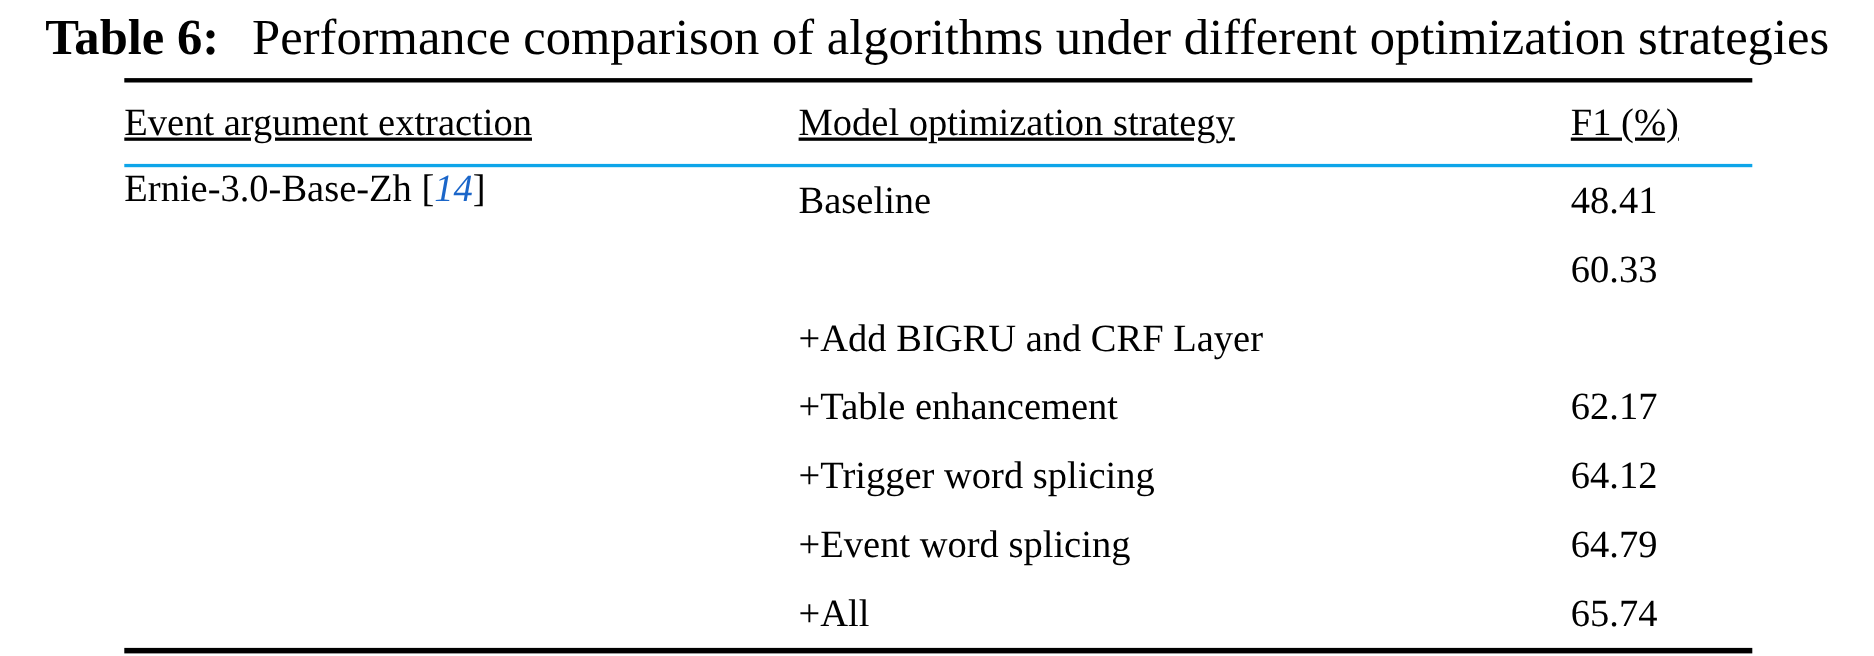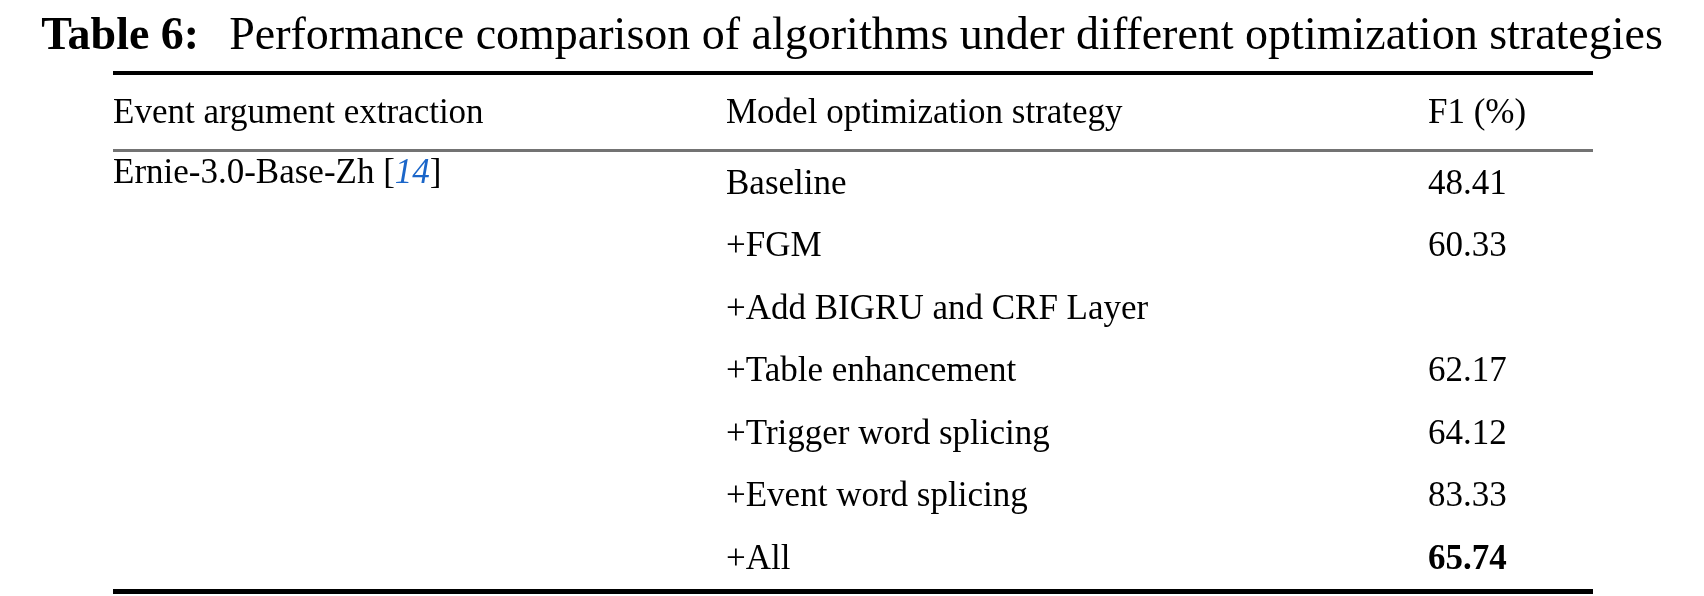--- a/index.html
+++ b/index.html
@@ -31,37 +31,38 @@
     width: 1480px;
     border-top: 4px solid #000;
     border-bottom: 5px solid #000;
     font-size: 35px;
   }
   .hdr {
     display: grid;
     grid-template-columns: 613px 702px 165px;
     height: 74px;
     align-items: center;
-    border-bottom: 3px solid #737373;
+    border-bottom: 3px solid #0ea5e9;
+    text-decoration: underline;
   }
   .bodygrid {
     display: grid;
     grid-template-columns: 613px 702px 165px;
     grid-auto-rows: 62.5px;
   }
   .model-cell {
     grid-column: 1;
     grid-row: 1 / span 7;
     display: flex;
     align-items: flex-start;
     white-space: nowrap;
   }
   .s-cell { grid-column: 2; line-height: 62.5px; white-space: nowrap; }
   .f-cell { grid-column: 3; line-height: 62.5px; white-space: nowrap; }
-  .bold { font-weight: bold; }
+  .bold { font-weight: normal; }
   .cite-link {
     color: #1b66c9;
     text-decoration: none;
     cursor: pointer;
     font-style: italic;
   }
 </style>
 </head>
 <body>
 
@@ -77,30 +78,29 @@
   </div>
 
   <div class="bodygrid">
     <div class="model-cell">
       <span>Ernie-3.0-Base-Zh</span>&nbsp;<span>[</span><span class="cite-link">14</span><span>]</span>
     </div>
 
     <div class="s-cell">Baseline</div>
     <div class="f-cell">48.41</div>
 
-    <div class="s-cell">+FGM</div>
     <div class="f-cell">60.33</div>
 
     <div class="s-cell">+Add BIGRU and CRF Layer</div>
 
     <div class="s-cell">+Table enhancement</div>
     <div class="f-cell">62.17</div>
 
     <div class="s-cell">+Trigger word splicing</div>
     <div class="f-cell">64.12</div>
 
     <div class="s-cell">+Event word splicing</div>
-    <div class="f-cell">83.33</div>
+    <div class="f-cell">64.79</div>
 
     <div class="s-cell">+All</div>
     <div class="f-cell bold">65.74</div>
   </div>
 </div>
 
 </body></html>

